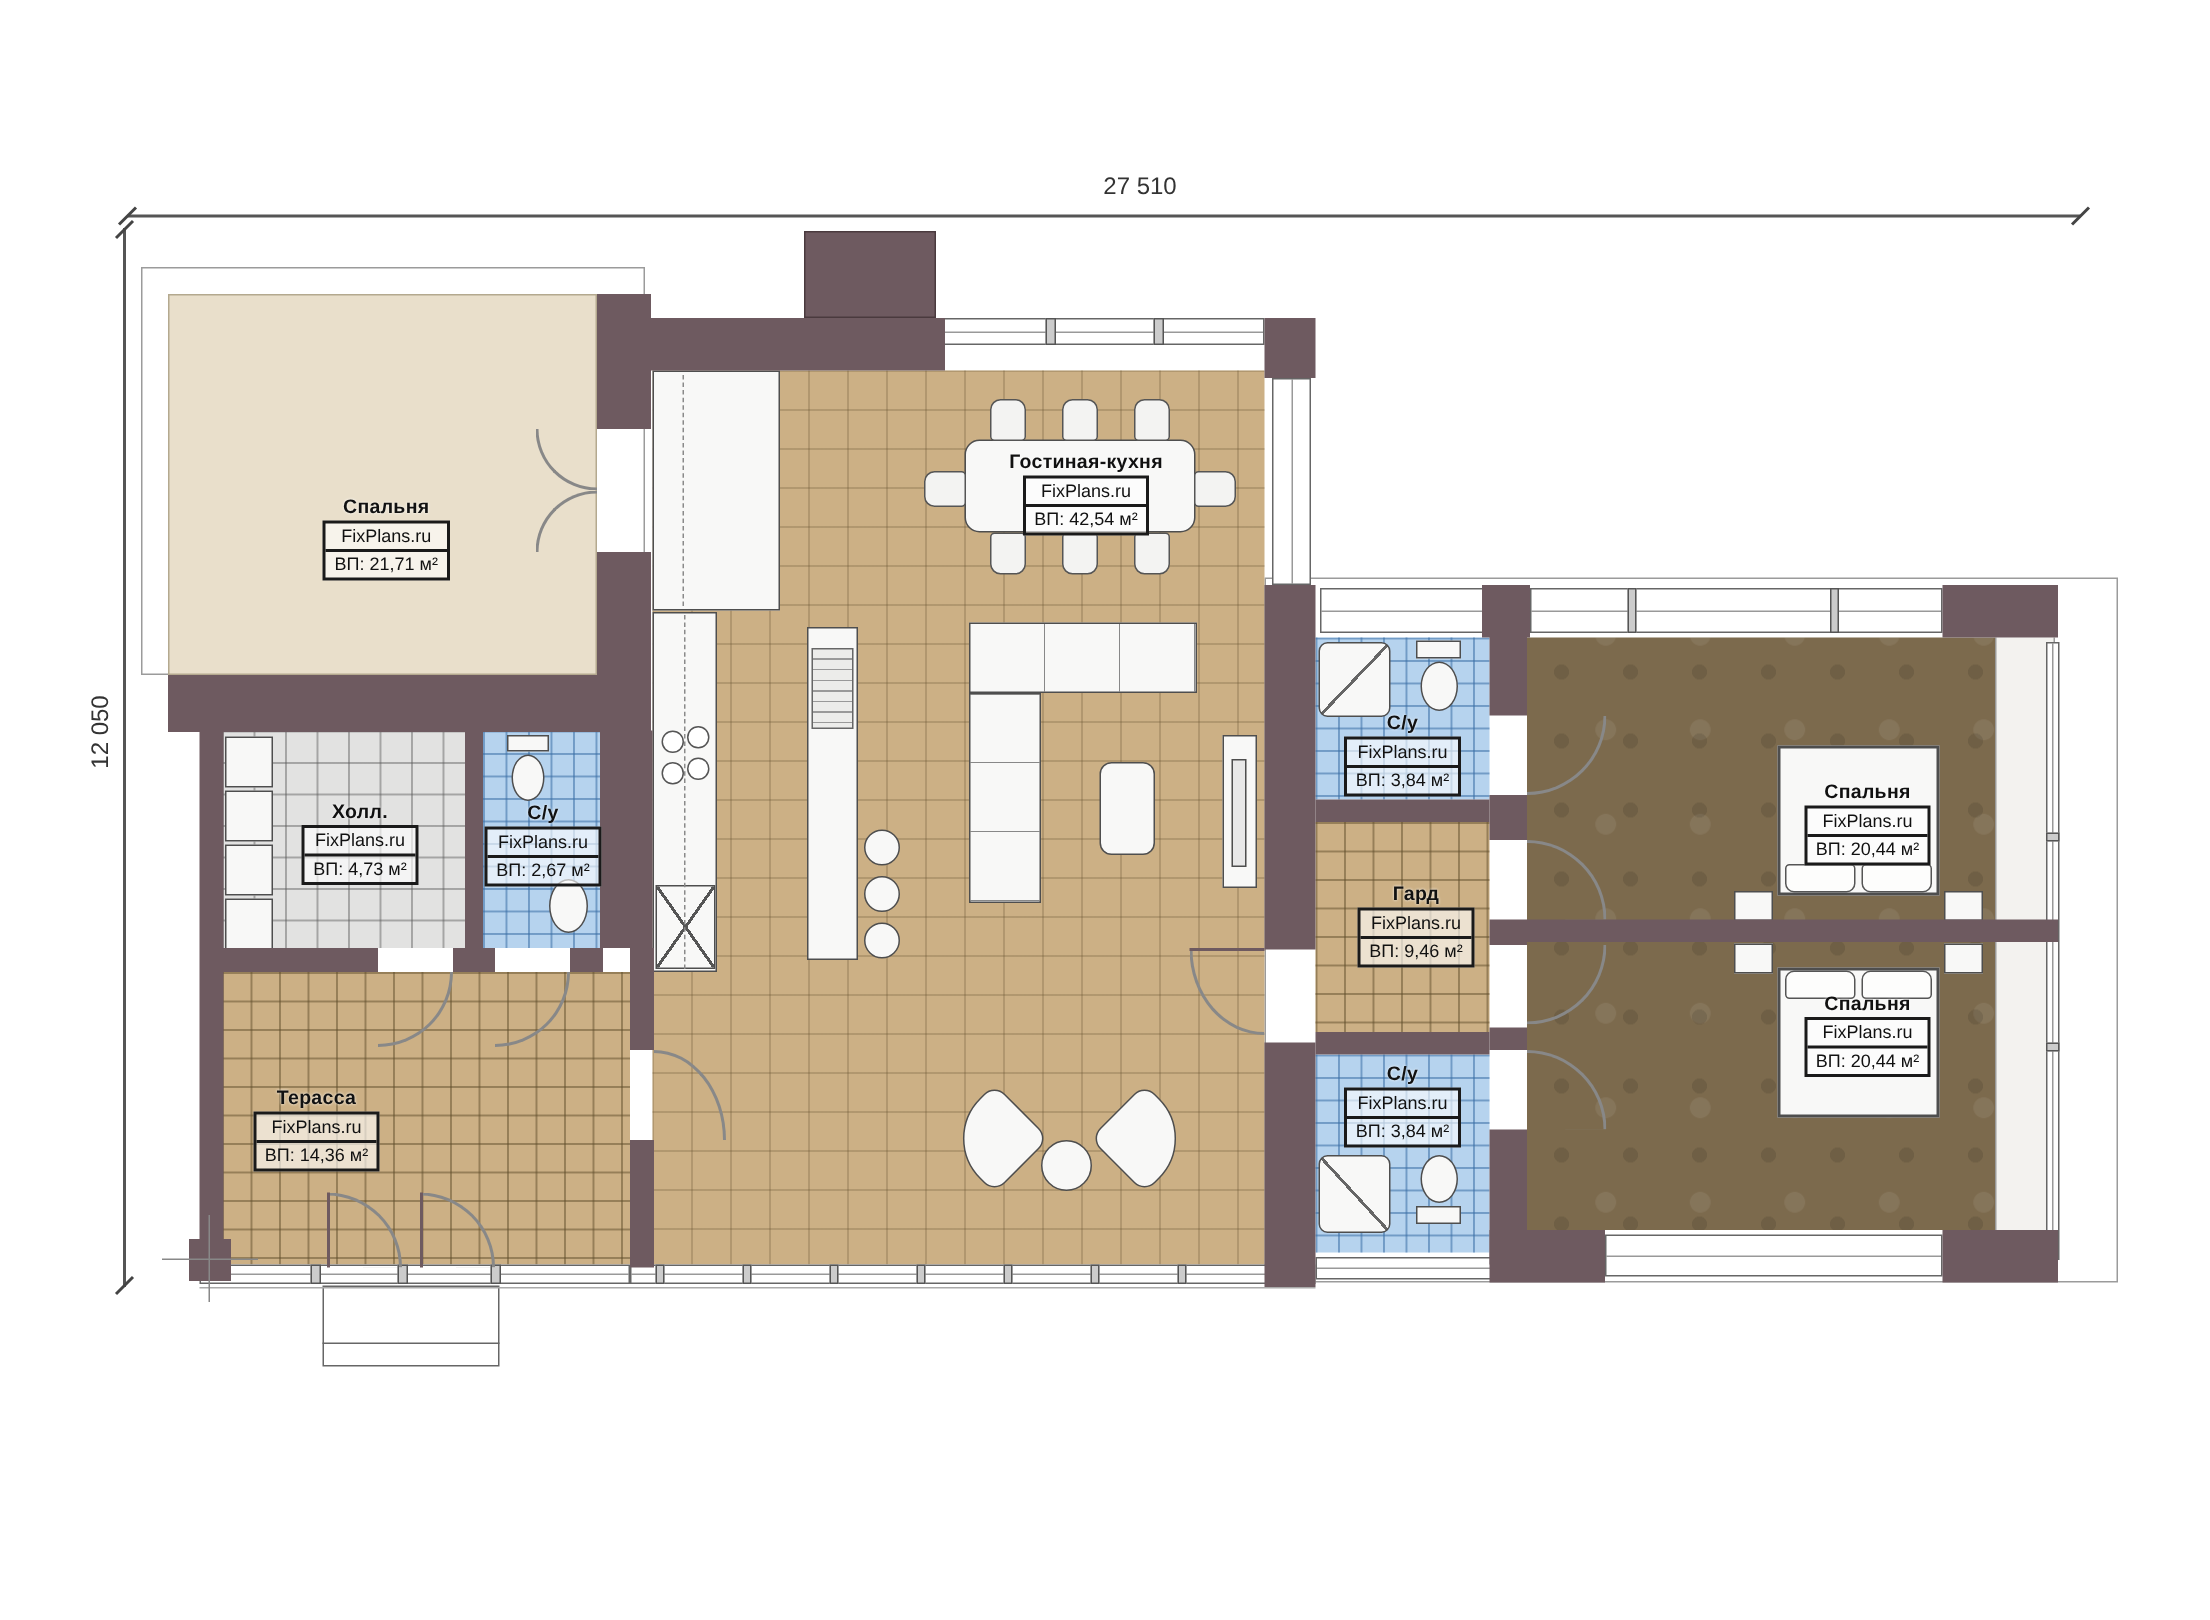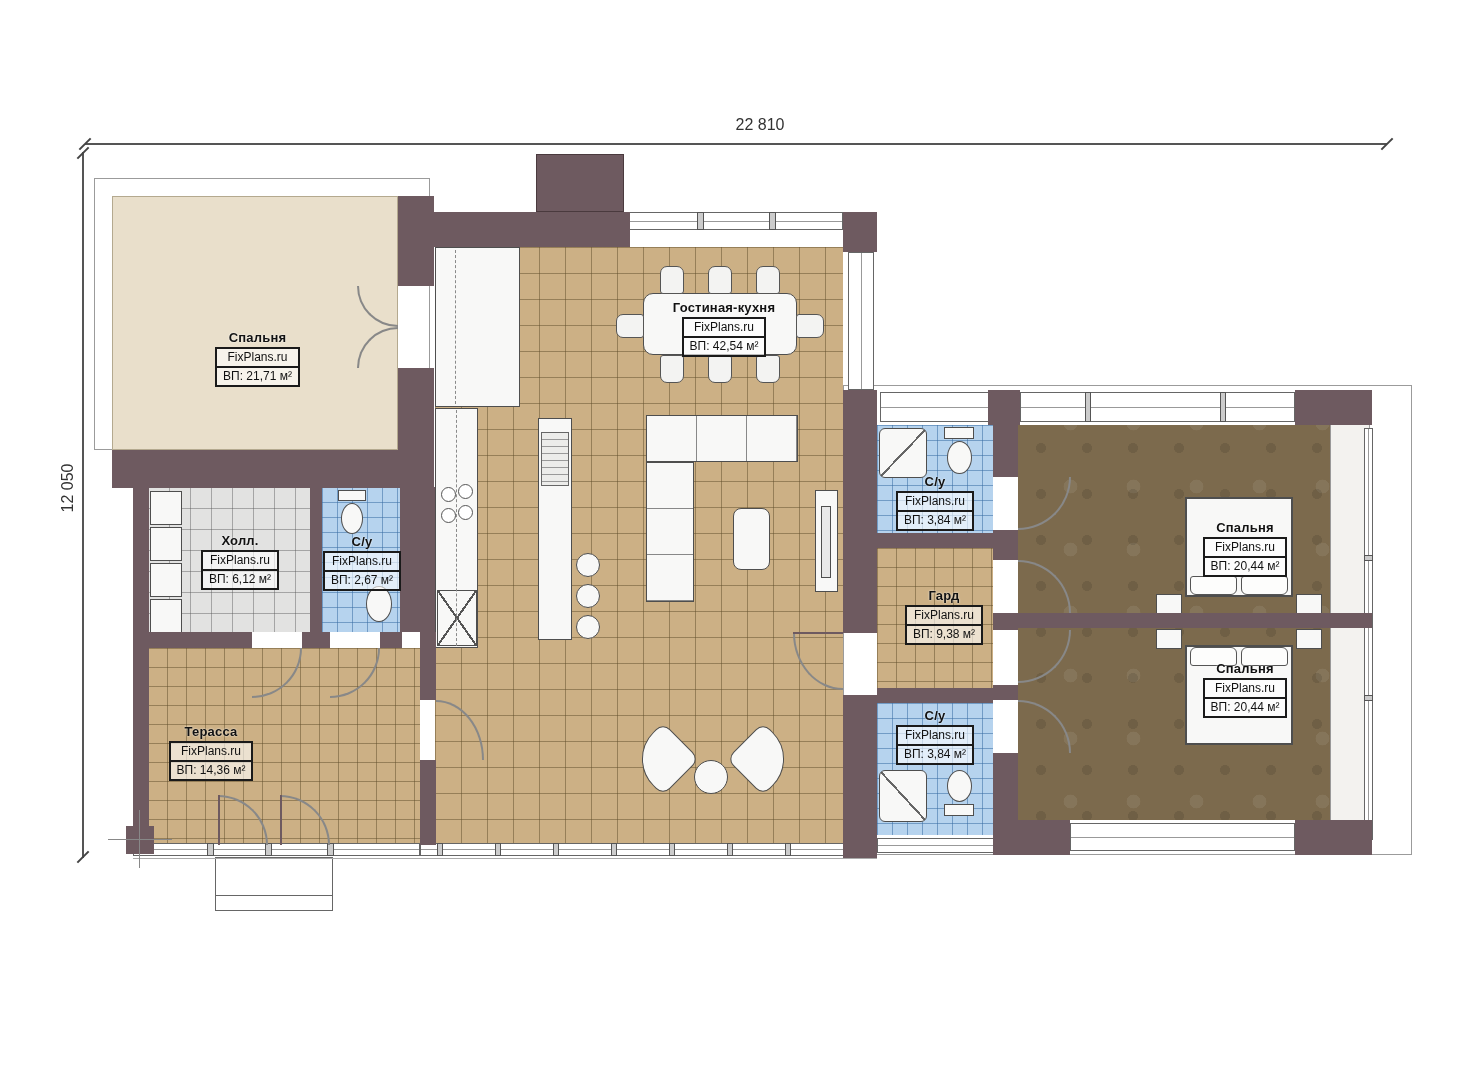--- a/index.html
+++ b/index.html
@@ -225,21 +225,21 @@
     <div class="rname">Гостиная-кухня</div>
     <div class="rbox">
       <div class="wm">FixPlans.ru</div>
       <div class="ar">ВП: 42,54 м²</div>
     </div>
   </div>
   <div class="rlabel" style="left:194px;top:533px;width:92px">
     <div class="rname">Холл.</div>
     <div class="rbox">
       <div class="wm">FixPlans.ru</div>
-      <div class="ar">ВП: 6,12 м²</div>
+      <div class="ar">ВП: 4,73 м²</div>
     </div>
   </div>
   <div class="rlabel" style="left:320px;top:534px;width:84px">
     <div class="rname">С/у</div>
     <div class="rbox">
       <div class="wm">FixPlans.ru</div>
       <div class="ar">ВП: 2,67 м²</div>
     </div>
   </div>
   <div class="rlabel" style="left:163px;top:724px;width:96px">
@@ -253,21 +253,21 @@
     <div class="rname">С/у</div>
     <div class="rbox">
       <div class="wm">FixPlans.ru</div>
       <div class="ar">ВП: 3,84 м²</div>
     </div>
   </div>
   <div class="rlabel" style="left:897px;top:588px;width:94px">
     <div class="rname">Гард</div>
     <div class="rbox">
       <div class="wm">FixPlans.ru</div>
-      <div class="ar">ВП: 9,38 м²</div>
+      <div class="ar">ВП: 9,46 м²</div>
     </div>
   </div>
   <div class="rlabel" style="left:888px;top:708px;width:94px">
     <div class="rname">С/у</div>
     <div class="rbox">
       <div class="wm">FixPlans.ru</div>
       <div class="ar">ВП: 3,84 м²</div>
     </div>
   </div>
   <div class="rlabel" style="left:1191px;top:520px;width:108px">
@@ -281,19 +281,19 @@
     <div class="rname">Спальня</div>
     <div class="rbox">
       <div class="wm">FixPlans.ru</div>
       <div class="ar">ВП: 20,44 м²</div>
     </div>
   </div>
 
   <div class="dim" style="left:85px;top:143px;width:1302px;height:2px"></div>
   <div class="tick" style="left:77px;top:143px"></div>
   <div class="tick" style="left:1379px;top:143px"></div>
-  <div class="dimlabel" style="left:680px;top:116px;width:160px">22 810</div>
+  <div class="dimlabel" style="left:680px;top:116px;width:160px">27 510</div>
   <div class="dim" style="left:82px;top:152px;width:2px;height:706px"></div>
   <div class="tick" style="left:75px;top:152px"></div>
   <div class="tick" style="left:75px;top:856px"></div>
   <div class="dimlabel" style="left:24px;top:478px;width:90px;height:20px;transform:rotate(-90deg);transform-origin:center">12 050</div>
 
 </div>
 
 </body></html>

